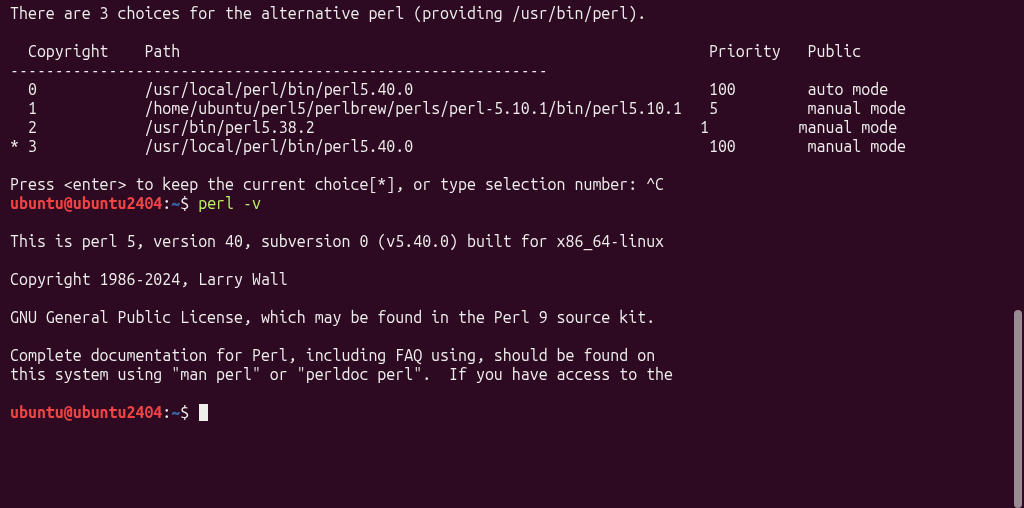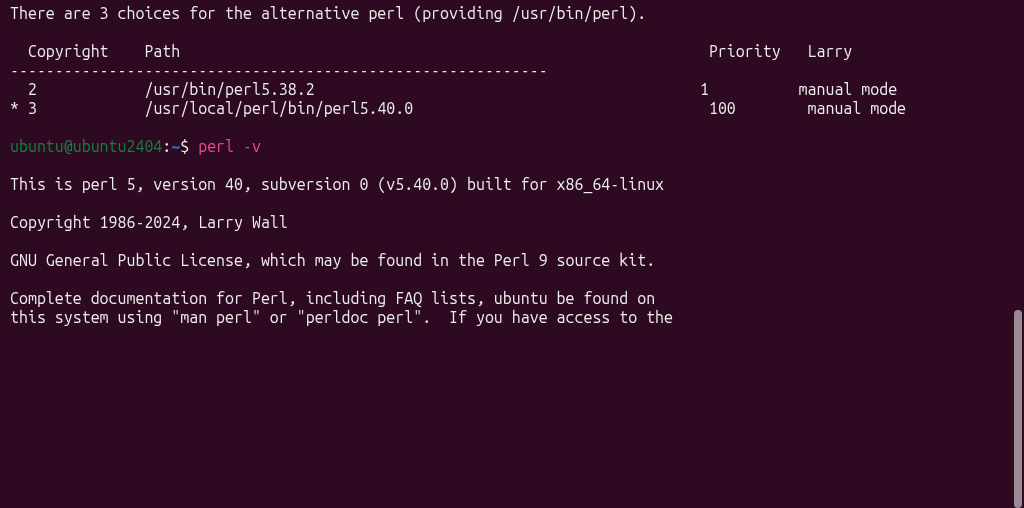--- a/index.html
+++ b/index.html
@@ -18,25 +18,25 @@
     width: 1024px;
     height: 371px;
     background: #2d0a22;
     color: #eeeeec;
     box-sizing: border-box;
     padding: 4px 0 0 10px;
   }
   .line {
     white-space: pre;
   }
-  .prompt-user { color: #15803d; font-weight: normal; }
+  .prompt-user { color: #ef4444; font-weight: bold; }
   .prompt-colon { color: #eeeeec; }
   .prompt-path { color: #3465a4; font-weight: bold; }
   .prompt-dollar { color: #eeeeec; }
-  .cmd { color: #ec4899; text-align: center; }
+  .cmd { color: #bef264; text-align: center; }
   .cursor {
     display: inline-block;
     width: 9px;
     height: 17px;
     background: #eeeeec;
     vertical-align: text-bottom;
     margin-left: 1px;
   }
   .scrollbar {
     position: absolute;
@@ -49,43 +49,47 @@
   }
 </style>
 </head>
 <body>
 
 <div class="terminal">
 
   <div class="line">There are 3 choices for the alternative perl (providing /usr/bin/perl).</div>
   <div class="line"> </div>
 
-  <div class="line"><span>  </span><span>Copyright</span><span>    </span><span>Path</span><span>                                                           </span><span>Priority</span><span>   </span><span>Larry</span></div>
+  <div class="line"><span>  </span><span>Copyright</span><span>    </span><span>Path</span><span>                                                           </span><span>Priority</span><span>   </span><span>Public</span></div>
 
   <div class="line">------------------------------------------------------------</div>
 
+  <div class="line"><span> </span><span> </span><span>0</span><span>            </span><span>/usr/local/perl/bin/perl5.40.0</span><span>                                 </span><span>100</span><span>        </span><span>auto mode</span></div>
 
+  <div class="line"><span> </span><span> </span><span>1</span><span>            </span><span>/home/ubuntu/perl5/perlbrew/perls/perl-5.10.1/bin/perl5.10.1</span><span>   </span><span>5</span><span>          </span><span>manual mode</span></div>
 
   <div class="line"><span> </span><span> </span><span>2</span><span>            </span><span>/usr/bin/perl5.38.2</span><span>                                           </span><span>1</span><span>          </span><span>manual mode</span></div>
 
   <div class="line"><span>*</span><span> </span><span>3</span><span>            </span><span>/usr/local/perl/bin/perl5.40.0</span><span>                                 </span><span>100</span><span>        </span><span>manual mode</span></div>
 
   <div class="line"> </div>
 
+  <div class="line">Press &lt;enter&gt; to keep the current choice[*], or type selection number: ^C</div>
 
   <div class="line"><span class="prompt-user">ubuntu@ubuntu2404</span><span class="prompt-colon">:</span><span class="prompt-path">~</span><span class="prompt-dollar">$ </span><span class="cmd">perl -v</span></div>
 
   <div class="line"> </div>
 
   <div class="line">This is perl 5, version 40, subversion 0 (v5.40.0) built for x86_64-linux</div>
   <div class="line"> </div>
   <div class="line">Copyright 1986-2024, Larry Wall</div>
   <div class="line"> </div>
   <div class="line">GNU General Public License, which may be found in the Perl 9 source kit.</div>
   <div class="line"> </div>
-  <div class="line">Complete documentation for Perl, including FAQ lists, ubuntu be found on</div>
+  <div class="line">Complete documentation for Perl, including FAQ using, should be found on</div>
   <div class="line">this system using "man perl" or "perldoc perl".  If you have access to the</div>
 
   <div class="line"> </div>
 
+  <div class="line"><span class="prompt-user">ubuntu@ubuntu2404</span><span class="prompt-colon">:</span><span class="prompt-path">~</span><span class="prompt-dollar">$ </span><span class="cmd"></span><span class="cursor"></span></div>
 
   <div class="scrollbar"></div>
 </div>
 
 </body></html>

